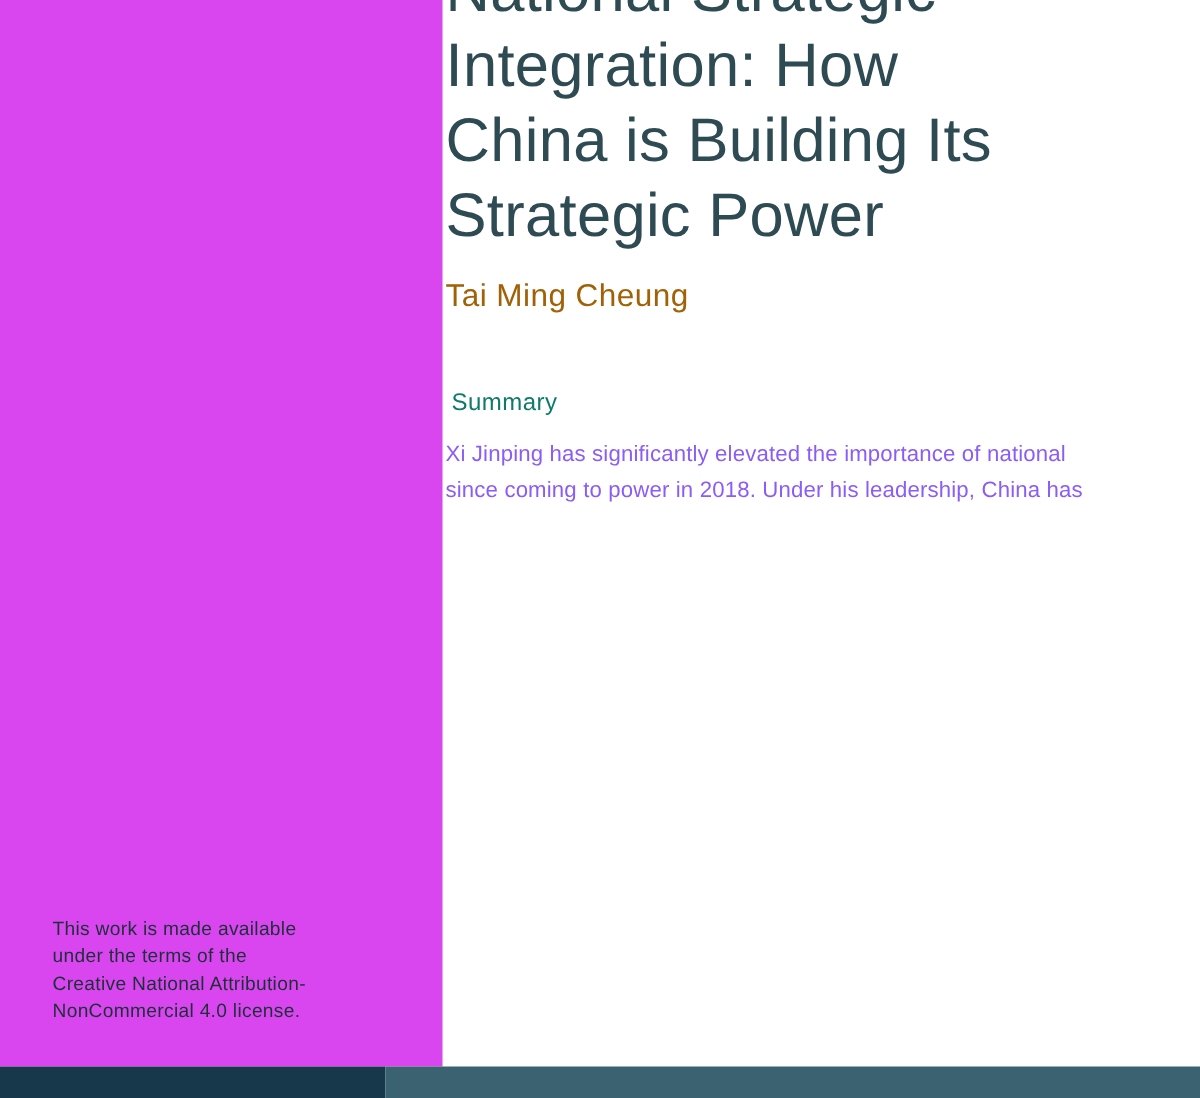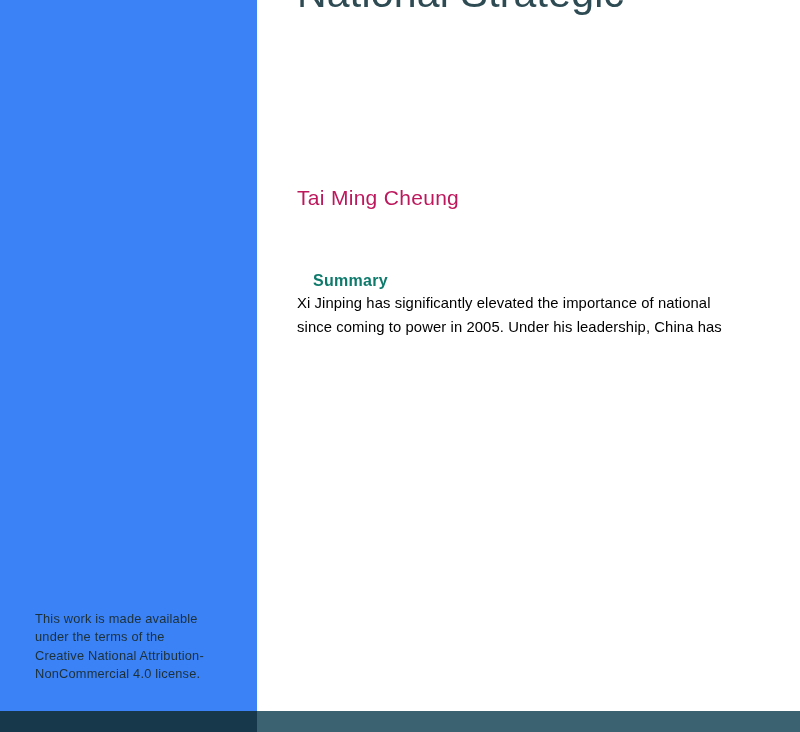--- a/index.html
+++ b/index.html
@@ -7,23 +7,23 @@
     position: relative;
     width: 800px;
     height: 732px;
     background: #ffffff;
     overflow: hidden;
     font-family: "Liberation Sans", sans-serif;
   }
   .sidebar {
     position: absolute;
     left: 0; top: 0;
-    width: 257px;
+    width: 295px;
     height: 711px;
-    background: #3b82f6;
+    background: #d946ef;
   }
   .license {
     position: absolute;
     left: 35px;
     top: 610px;
     font-size: 12.8px;
     line-height: 18.3px;
     color: #1d3038;
     letter-spacing: 0.2px;
     font-weight: 400;
@@ -45,42 +45,42 @@
     letter-spacing: 0.2px;
     color: #2e4b54;
     white-space: nowrap;
   }
   .author {
     position: absolute;
     left: 0;
     top: 186px;
     font-size: 21px;
     letter-spacing: 0.3px;
-    color: #be185d;
+    color: #a16207;
     white-space: nowrap;
   }
   .summary-heading {
     position: absolute;
     left: 0;
     top: 256px;
-    margin: 16px;
+    margin: 4px;
     font-size: 16px;
-    font-weight: 700;
+    font-weight: 400;
     letter-spacing: 0.3px;
     color: #0e7a6c;
     white-space: nowrap;
   }
   .summary-body {
     position: absolute;
     left: 0;
     top: 292px;
     font-size: 14.8px;
     line-height: 23.6px;
     letter-spacing: 0.1px;
-    color: #000000;
+    color: #8b5cf6;
     white-space: nowrap;
   }
   .footer-band {
     position: absolute;
     bottom: 0;
     height: 21px;
   }
   .footer-left {
     left: 0;
     width: 257px;
@@ -102,28 +102,31 @@
       <div>This work is made available</div>
       <div>under the terms of the</div>
       <div>Creative National Attribution-</div>
       <div>NonCommercial 4.0 license.</div>
     </div>
   </aside>
 
   <main class="content">
     <h1 class="title">
       <div>National Strategic</div>
+      <div>Integration: How</div>
+      <div>China is Building Its</div>
+      <div>Strategic Power</div>
     </h1>
 
     <div class="author">Tai Ming Cheung</div>
 
     <h2 class="summary-heading">Summary</h2>
 
     <div class="summary-body">
       <div>Xi Jinping has significantly elevated the importance of national</div>
-      <div>since coming to power in 2005. Under his leadership, China has</div>
+      <div>since coming to power in 2018. Under his leadership, China has</div>
     </div>
   </main>
 
   <div class="footer-band footer-left"></div>
   <div class="footer-band footer-right"></div>
 
 </div>
 
 </body></html>

